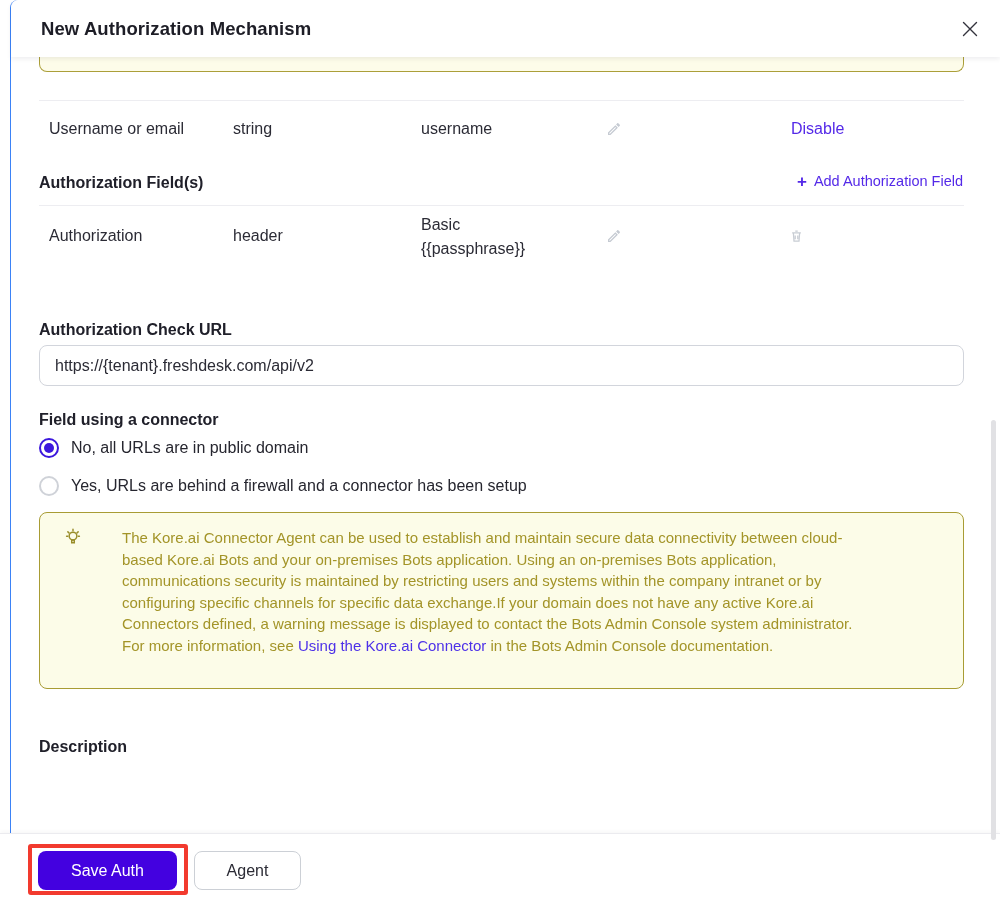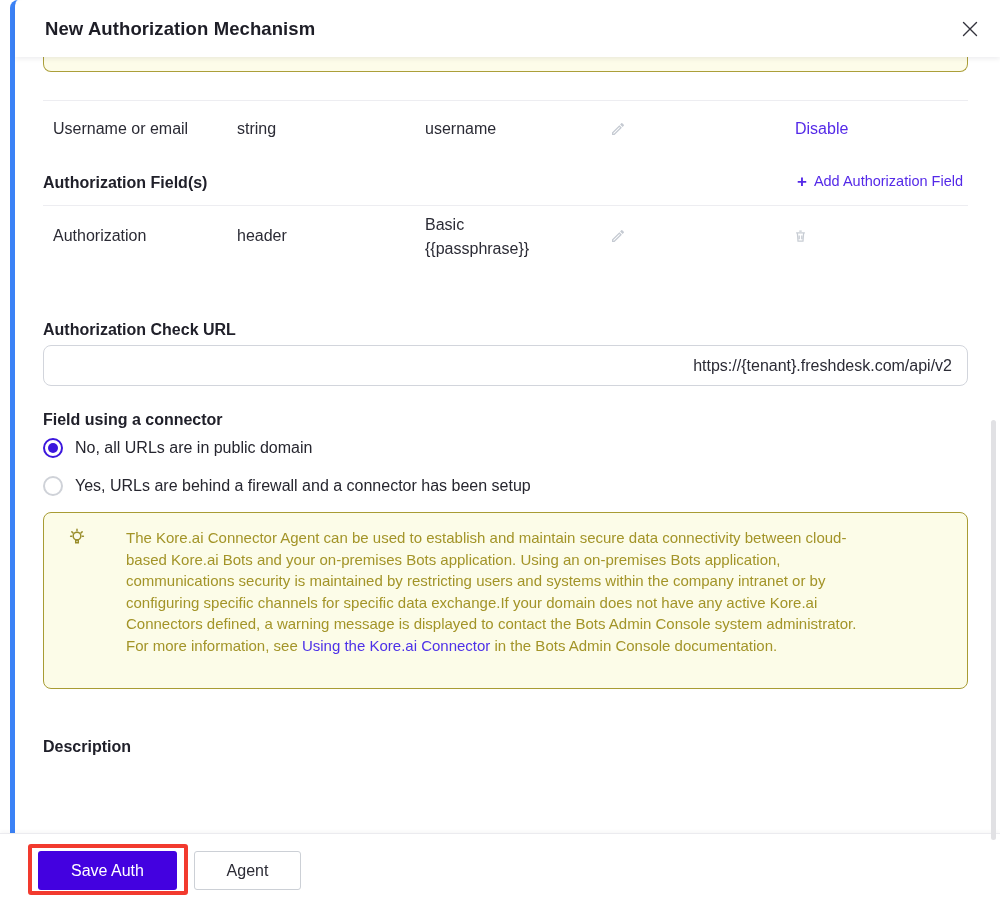--- a/index.html
+++ b/index.html
@@ -1,18 +1,18 @@
 <!DOCTYPE html>
 <html><head>
 <meta charset="utf-8">
 <style>
   * { margin:0; padding:0; box-sizing:border-box; }
   html,body { width:1000px; height:907px; background:#ffffff; font-family:"Liberation Sans", sans-serif; overflow:hidden; }
   .modal { position:absolute; left:10px; top:0; width:990px; height:907px; background:#fff;
-           border-left:5px solid #3b82f6; border-top-left-radius:8px; }
+           border-left:1px solid #3b82f6; border-top-left-radius:8px; }
 
   
   .hdr { position:absolute; top:0; left:0; right:0; height:57px; background:#fff; z-index:5;
          border-top-left-radius:8px; box-shadow:0 2px 5px rgba(20,20,45,0.07); }
   .hdr-title { position:absolute; left:30px; top:0; line-height:57px; font-size:18.5px; font-weight:700; color:#1d1d26; letter-spacing:.1px; }
   .close-btn { position:absolute; right:18px; top:17px; width:24px; height:24px; cursor:pointer; display:flex; align-items:center; justify-content:center; }
 
   
   .yellow-sliver { position:absolute; left:28px; top:56px; width:925px; height:16px;
                    background:#fdfce9; border:1.5px solid #ab9f39; border-top:none;
@@ -46,21 +46,21 @@
   .note-box { position:absolute; left:28px; top:512px; width:925px; height:177px; background:#fcfce8;
               border:1.5px solid #a89c34; border-radius:8px; }
   .bulb { position:absolute; left:22px; top:12px; }
   .note-text { position:absolute; left:82px; top:14px; width:745px; font-size:15px; line-height:21.6px; color:#a39428; }
   .note-text .note-link { color:#4d31e8; cursor:pointer; }
 
   
   .footer { position:absolute; left:0; right:0; top:833px; bottom:0; background:#fff; border-top:1px solid #ebebef; z-index:8;
             box-shadow:0 -2px 4px rgba(20,20,45,0.03); }
   .annotation-rect { position:absolute; left:28px; top:10px; width:160px; height:51px; border:4px solid #f23a2e; border-radius:3px; }
-  .btn { position:absolute; top:17px; height:39px; border-radius:3px; font-family:"Liberation Sans",sans-serif;
+  .btn { position:absolute; top:17px; height:39px; border-radius:8px; font-family:"Liberation Sans",sans-serif;
          font-size:16px; display:flex; align-items:center; justify-content:center; cursor:pointer; }
   .btn-save { left:38px; width:139px; background:#4301e0; color:#ffffff; border:none; }
   .btn-cancel { left:194px; width:107px; background:#ffffff; color:#2b2b35; border:1px solid #ccd0d6; }
 
   .scroll-thumb { position:absolute; left:991px; top:420px; width:5px; height:420px; background:#e1e1e4; border-radius:3px; z-index:9; }
 
   .icon-btn { cursor:pointer; display:inline-flex; }
 </style>
 </head>
 <body>
@@ -110,21 +110,21 @@
         </svg>
     </span>
     <span class="cell icon-btn" style="left:750px; top:21px;">
       <svg width="15" height="16" viewBox="0 0 24 24" fill="none" stroke="#c8cdd4" stroke-width="2">
           <path d="M5 7h14M10 4h4M7 7l1 13h8l1-13M10 11v6M14 11v6"></path>
         </svg>
     </span>
   </div>
 
   <div class="section-label" style="top:321px;">Authorization Check URL</div>
-  <input class="text-input" style="top: 345px; text-align: right;" value="https://{tenant}.freshdesk.com/api/v2">
+  <input class="text-input" style="top: 345px;" value="https://{tenant}.freshdesk.com/api/v2">
 
   <div class="section-label" style="top:411px;">Field using a connector</div>
 
   <div class="radio-row selected" style="top:437px;">
     <span class="radio"></span>
     <span class="radio-label">No, all URLs are in public domain</span>
   </div>
   <div class="radio-row" style="top:475px;">
     <span class="radio"></span>
     <span class="radio-label">Yes, URLs are behind a firewall and a connector has been setup</span>

